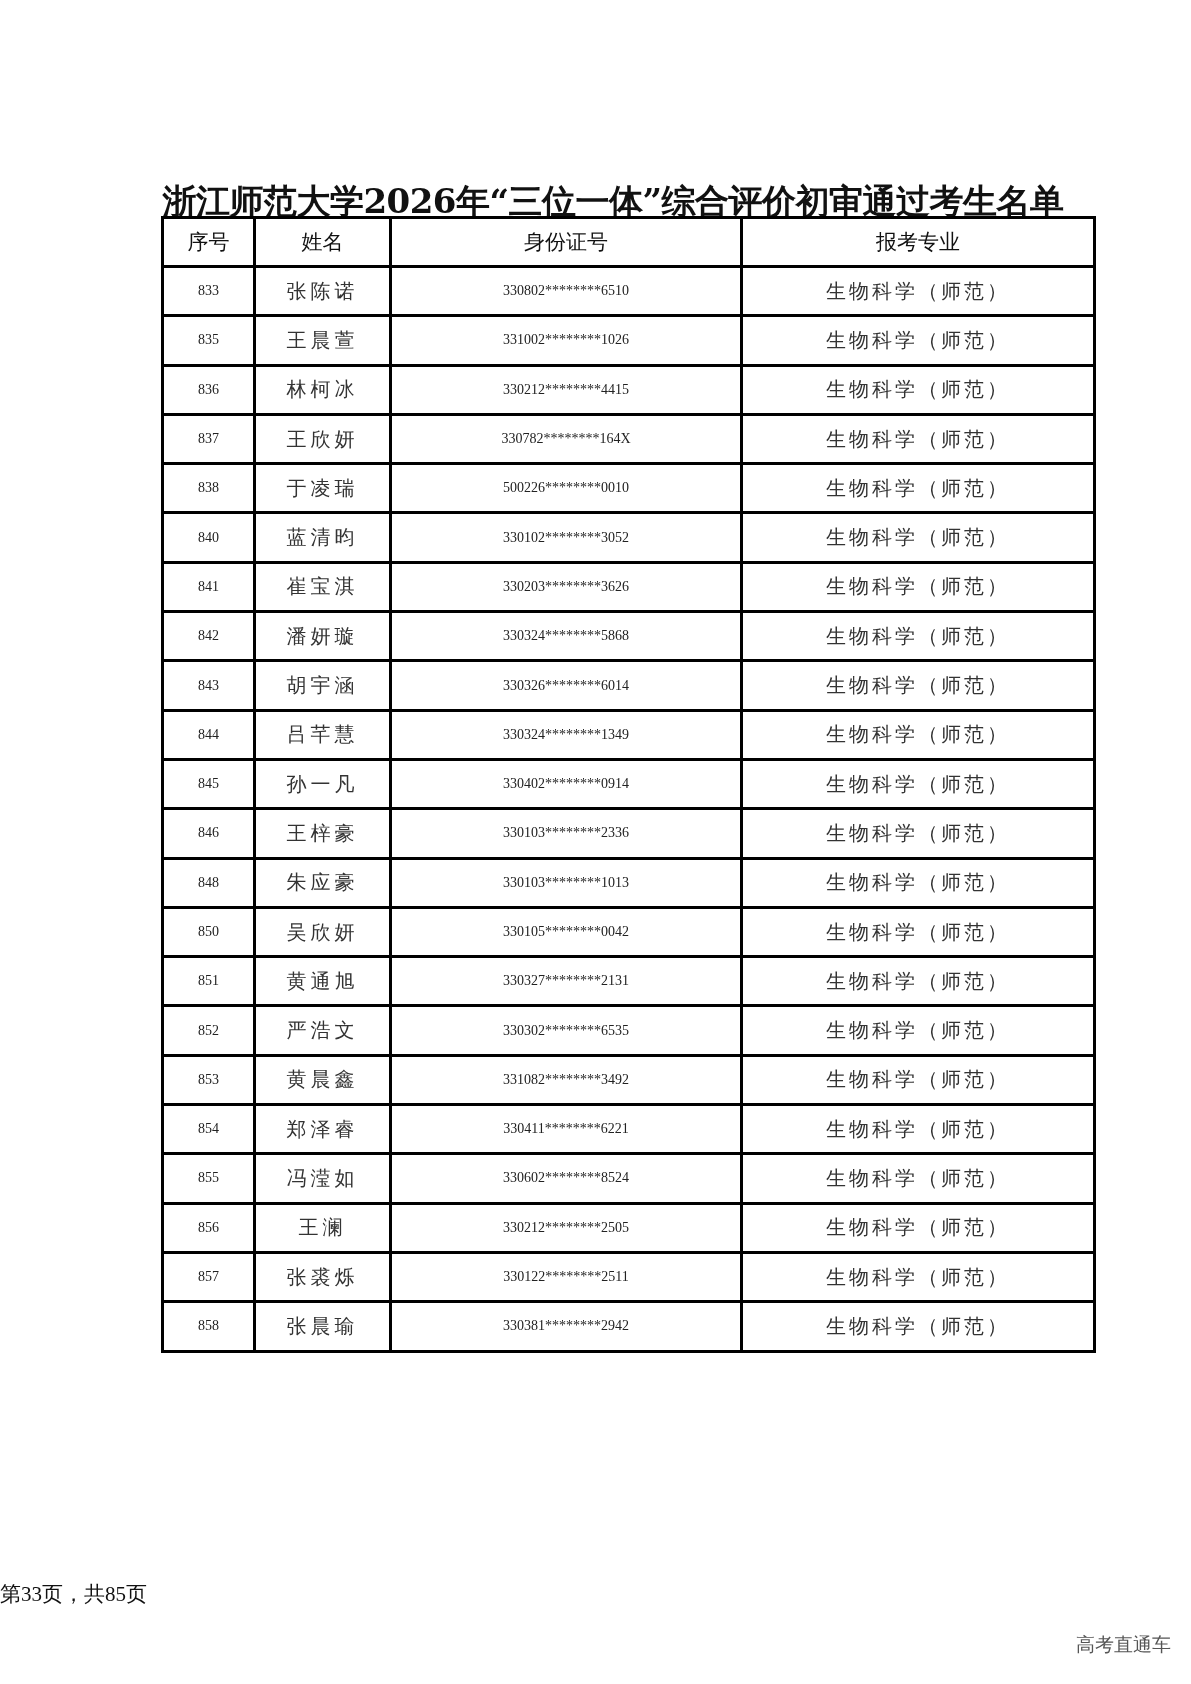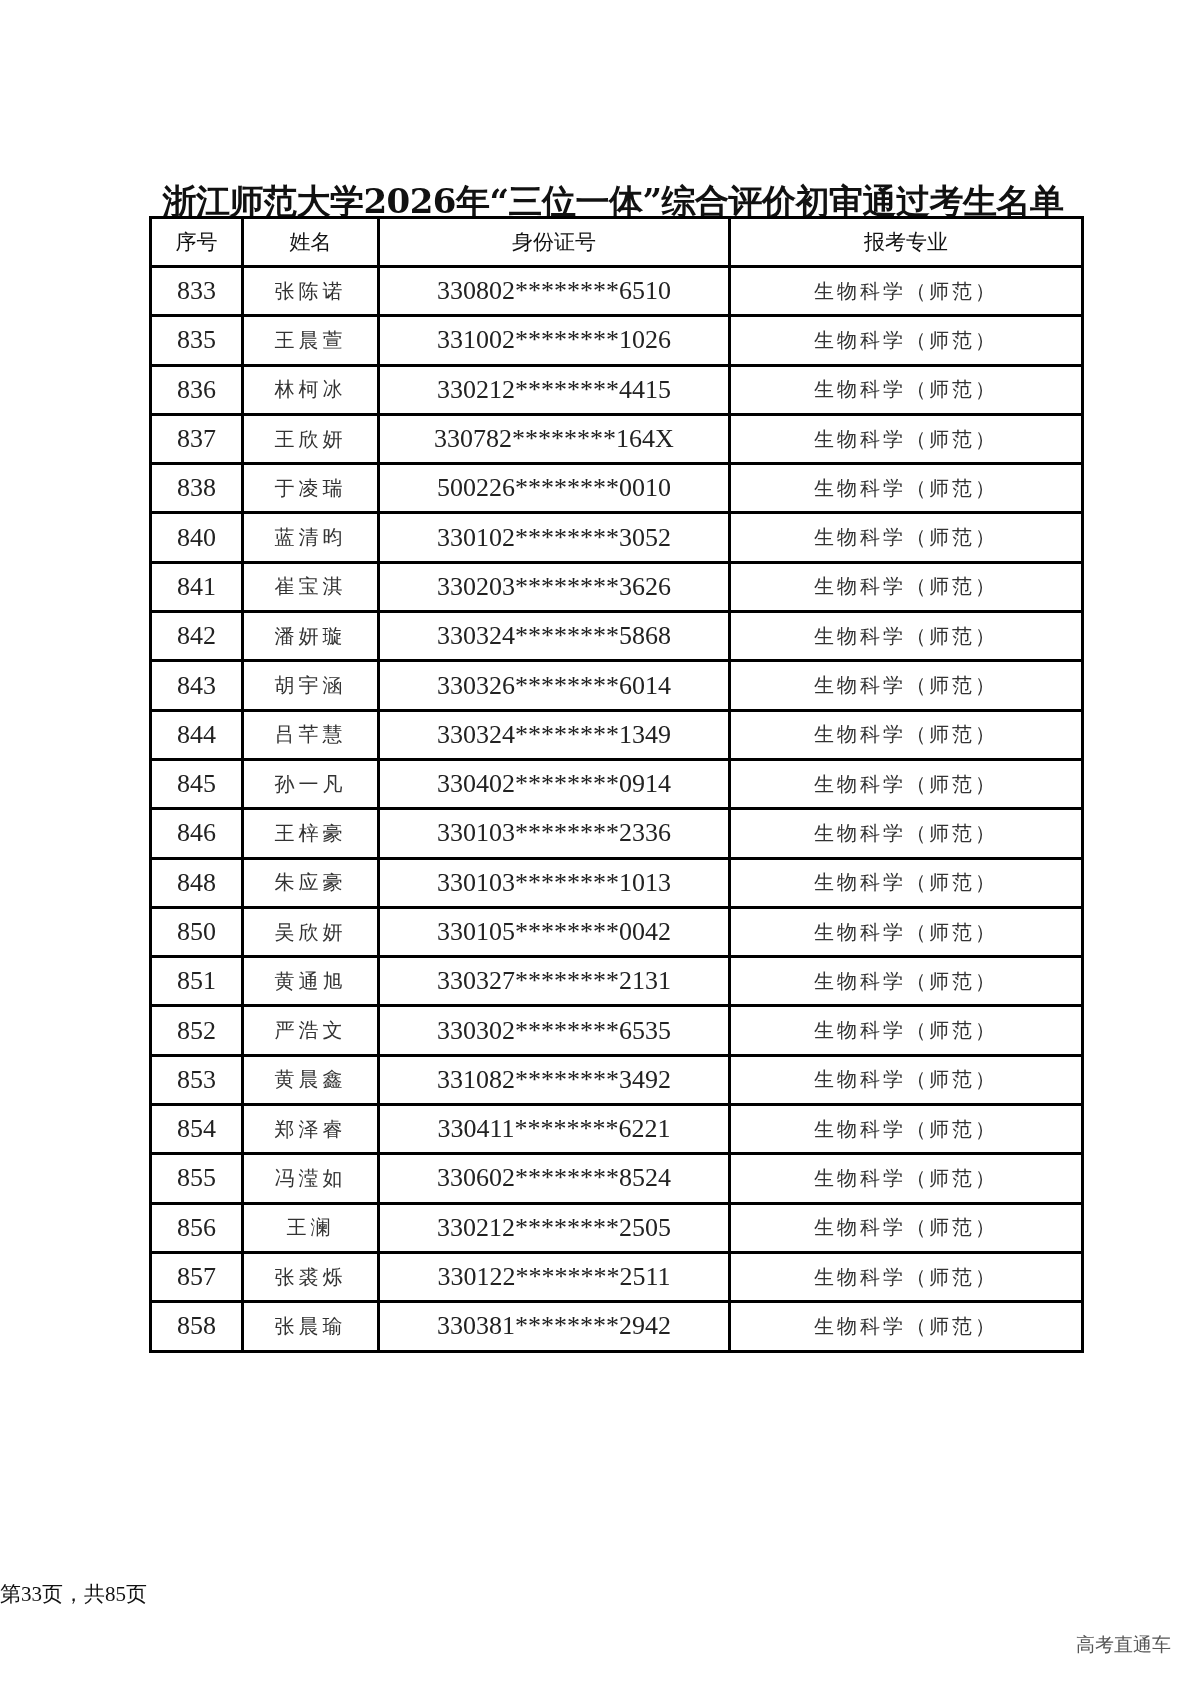--- a/index.html
+++ b/index.html
@@ -23,21 +23,21 @@
       text-align: center;
       font-family: "DejaVu Serif", "Liberation Serif", serif;
       font-weight: bold;
       font-size: 34px;
       letter-spacing: -0.5px;
       line-height: 48px;
       color: #111;
     }
     .roster-table {
       position: absolute;
-      left: 149px;
+      left: 161px;
       top: 216px;
       width: 932px;
       border-collapse: collapse;
       table-layout: fixed;
       padding-left: 8px;
     }
     .roster-table col.c-seq { width: 92px; }
     .roster-table col.c-name { width: 136px; }
     .roster-table col.c-id { width: 351px; }
     .roster-table col.c-major { width: 353px; }
@@ -58,21 +58,21 @@
       color: #111;
     }
     .roster-table td {
       height: 46.3px;
       font-size: 20px;
       color: #222;
     }
     td.cell-seq,
     td.cell-id {
       font-family: "Liberation Serif", "DejaVu Serif", serif;
-      font-size: 26px;
+      font-size: 14px;
     }
     td.cell-name {
       font-family: "DejaVu Sans", "Liberation Sans", sans-serif;
       font-size: 20px;
       letter-spacing: 4px;
       color: #333;
     }
     td.cell-major {
       font-family: "DejaVu Sans", "Liberation Sans", sans-serif;
       font-size: 20px;

